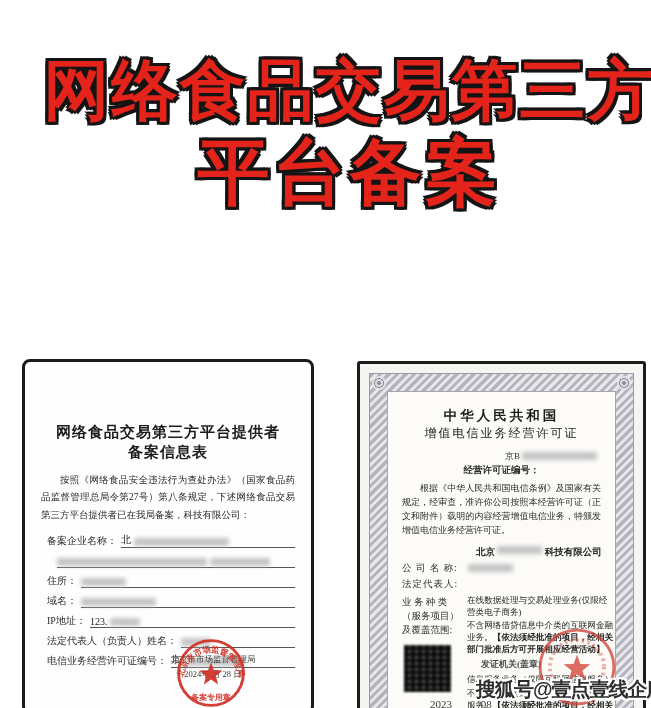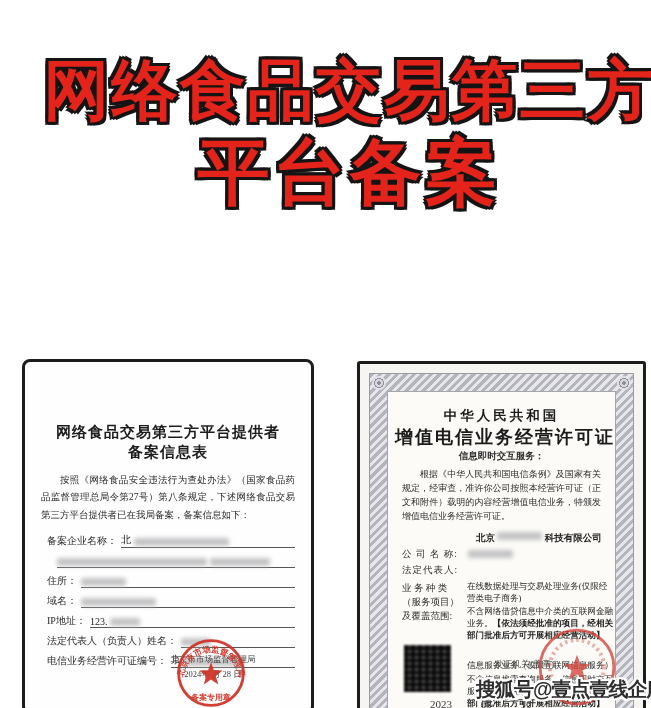--- a/index.html
+++ b/index.html
@@ -49,40 +49,40 @@
   
   .cert-frame{position:absolute;left:9px;top:9px;right:9px;bottom:-6px;border:1px solid #9a9aa2;
     background:repeating-linear-gradient(135deg,#b4b4bd 0 3px,#e6e6eb 3px 6px);}
   .cert-inner{position:absolute;left:17px;top:17px;right:17px;bottom:-8px;background:#fcfbf7;
     border:1px solid #a5a5ad;}
   .corner{position:absolute;width:14px;height:14px;border-radius:50%;
     background:radial-gradient(circle,#8f8f99 0 2px,#d7d7dd 2px 4px,#8f8f99 4px 5px,#e2e2e8 5px 7px);}
   .corner.tl{left:2px;top:2px}.corner.tr{right:2px;top:2px}
   .cert-title1{margin-top:15px;text-align:center;font-weight:700;font-size:13.5px;
     letter-spacing:3px;color:#1b1b1b;}
-  .cert-title2{text-align:right;font-weight:700;font-size:18px;letter-spacing:2px;color:#1b1b1b;}
+  .cert-title2{text-align:center;font-weight:400;font-size:12px;letter-spacing:2px;color:#1b1b1b;}
   .cert-no{margin:8px 18px 0 0;text-align:right;font-size:9px;display:flex;
     justify-content:flex-end;align-items:center;gap:2px;color:#333;}
   .cert-no-label{text-align:center;font-size:9.5px;font-weight:700;color:#2e2e2e;margin-top:1px;}
   .cert-intro{margin:5px 14px 0 14px;font-size:9px;line-height:1.55;text-align:justify;
     text-indent:2em;color:#2a2a2a;}
   .cert-company{margin:8px 0 0 88px;font-size:9.5px;font-weight:700;color:#222;}
   .cert-row{display:flex;align-items:center;margin:3px 0 0 14px;font-size:9.5px;color:#2e2e2e;gap:10px;}
   .cert-row .clabel{white-space:nowrap;letter-spacing:1px;}
   .cert-biz{display:flex;margin:4px 0 0 14px;gap:8px;}
   .biz-label{font-size:9.5px;color:#2e2e2e;line-height:1.5;white-space:nowrap;}
   .biz-items{width:160px;font-size:8.6px;line-height:1.38;color:#1f1f1f;}
   .biz-items p{margin:0 0 2px 0;}
   .biz-items .gap{height:16px;}
   .biz-items .b{font-weight:700;}
   .qr{position:absolute;left:44px;top:281px;width:47px;height:47px;
     background-image:repeating-linear-gradient(0deg,#2e2e2e 0 3px,#808080 3px 6px),
                      repeating-linear-gradient(90deg,#2e2e2e 0 4px,#8a8a8a 4px 7px);
     background-blend-mode:multiply;filter:blur(1px);}
-  .issuer{position:absolute;left:134px;top:294px;font-size:9px;color:#4a4a4a;z-index:2;}
+  .issuer{position:absolute;left:121px;top:294px;font-size:9px;color:#4a4a4a;z-index:2;font-weight:bold;}
   .cert-date{position:absolute;left:70px;top:334px;font-size:11px;color:#3a3a3a;z-index:2;}
   .cert-date span{margin-right:26px;}
 
   
   .footer-overlay{position:absolute;left:476px;top:676px;z-index:9;
     font-family:"Liberation Sans",sans-serif;font-size:20px;font-weight:800;color:#2d2d2d;
     letter-spacing:-1px;
     text-shadow:-2px -2px 0 #fff,2px -2px 0 #fff,-2px 2px 0 #fff,2px 2px 0 #fff,
                 -2px 0 0 #fff,2px 0 0 #fff,0 -2px 0 #fff,0 2px 0 #fff;}
 </style>
@@ -94,21 +94,21 @@
   <h1 class="main-title">
     <span class="t1">网络食品交易第三方</span>
     <span class="t2">平台备案</span>
   </h1>
 
   <div class="doc doc-left">
     <div class="form-title">
       <div>网络食品交易第三方平台提供者</div>
       <div>备案信息表</div>
     </div>
-    <p class="form-intro">按照《网络食品安全违法行为查处办法》（国家食品药品监督管理总局令第27号）第八条规定，下述网络食品交易第三方平台提供者已在我局备案，备案信息如下：</p>
+    <p class="form-intro">按照《网络食品安全违法行为查处办法》（国家食品药品监督管理总局令第27号）第八条规定，下述网络食品交易第三方平台提供者已在我局备案，科技有限公司：</p>
 
     <div class="form-rows">
       <div class="frow">
         <span class="flabel">备案企业名称：</span>
         <span class="fval">
           <span>北</span>
           <span class="blur w95"></span>
         </span>
       </div>
       <div class="frow frow-extra">
@@ -168,21 +168,25 @@
 
   </div>
 
   <div class="doc doc-right">
     <div class="cert-frame">
       <div class="corner tl"></div>
       <div class="corner tr"></div>
       <div class="cert-inner">
         <div class="cert-title1">中华人民共和国</div>
         <div class="cert-title2">增值电信业务经营许可证</div>
-        <div class="cert-no-label">信息即时交互服务：</div>
+        <div class="cert-no">
+          <span>京B</span>
+          <span class="blur w75"></span>
+        </div>
+        <div class="cert-no-label">经营许可证编号：</div>
         <p class="cert-intro">根据《中华人民共和国电信条例》及国家有关规定，经审查，准许你公司按照本经营许可证（正文和附件）载明的内容经营增值电信业务，特颁发增值电信业务经营许可证。</p>
 
         <div class="cert-company">
           <span>北京</span>
           <span class="blur w45"></span>
           <span>科技有限公司</span>
         </div>
         <div class="cert-row">
           <span class="clabel">公 司 名 称:</span>
           <span class="blur w45"></span>

